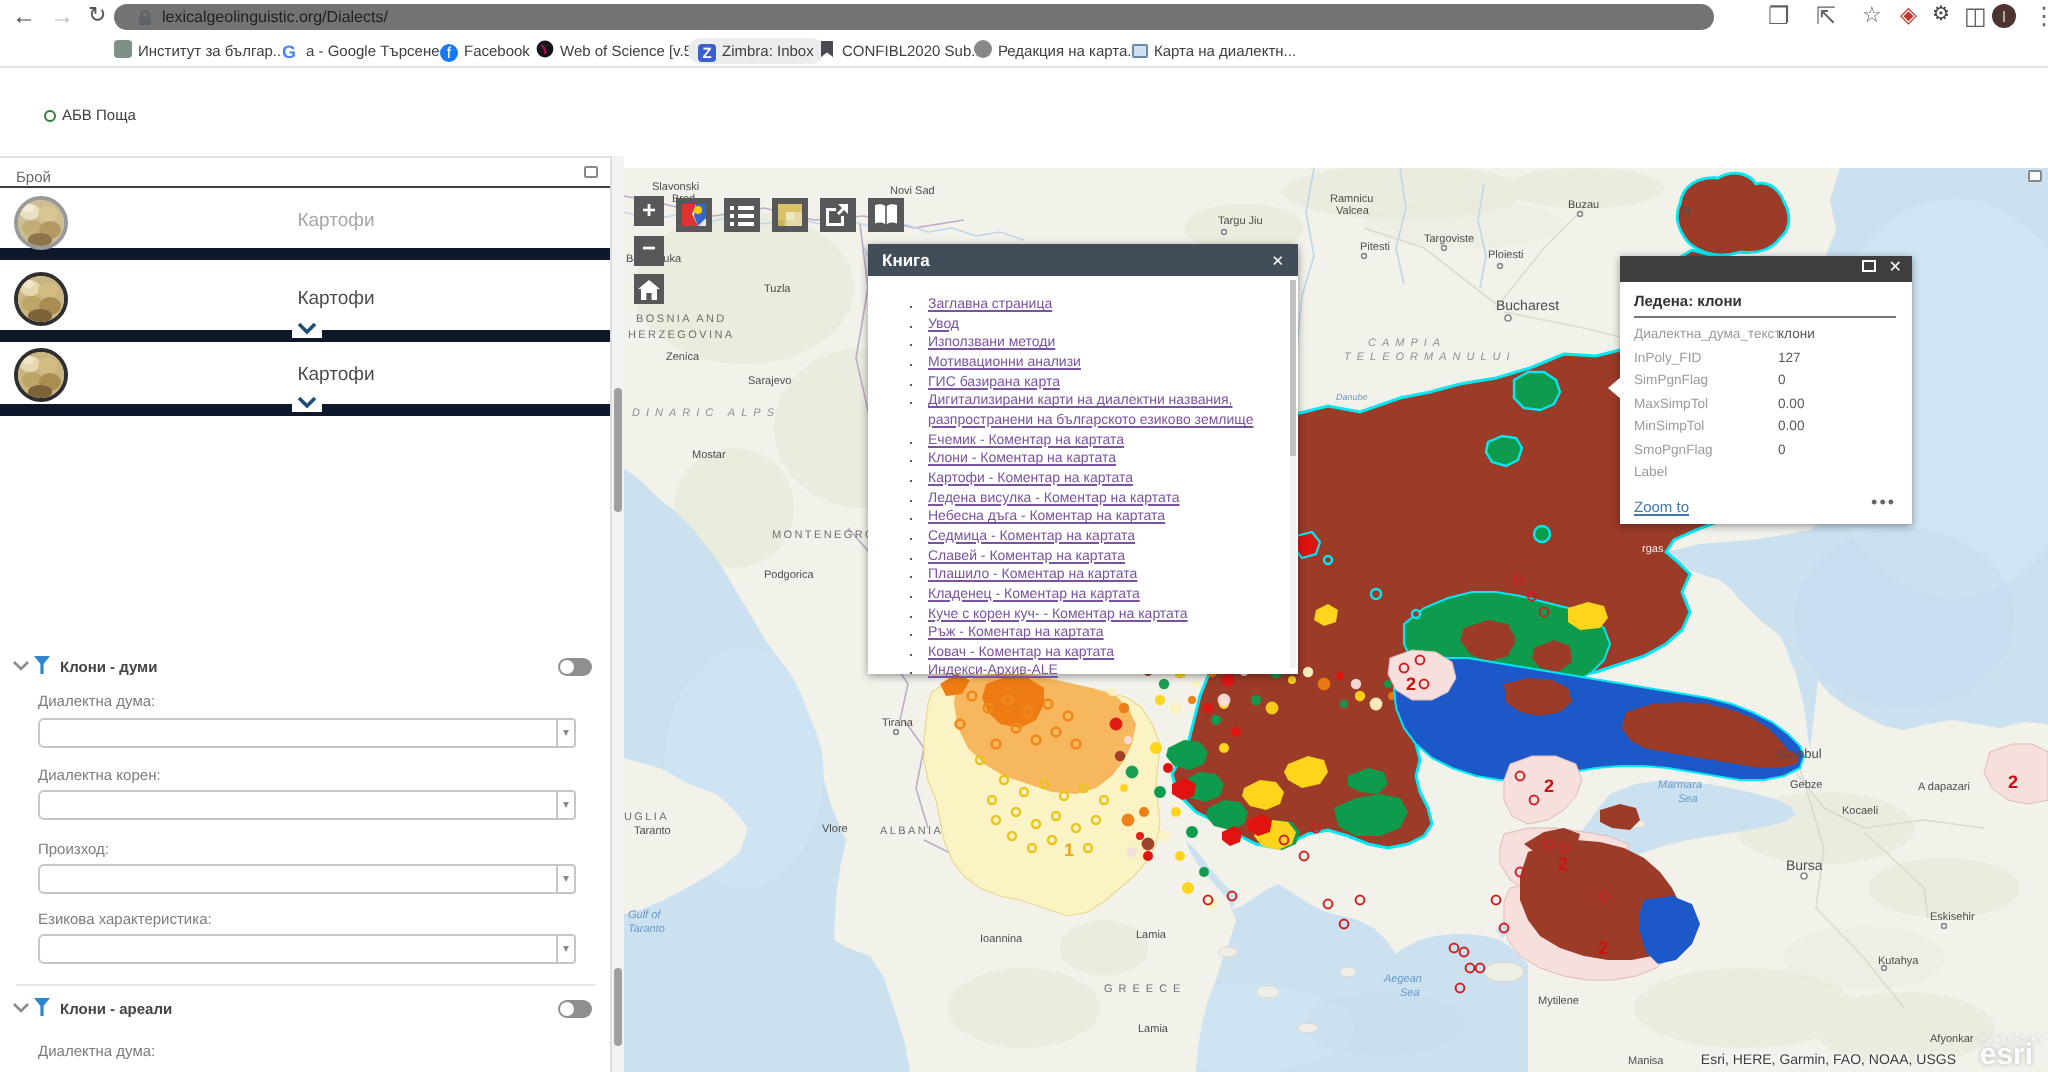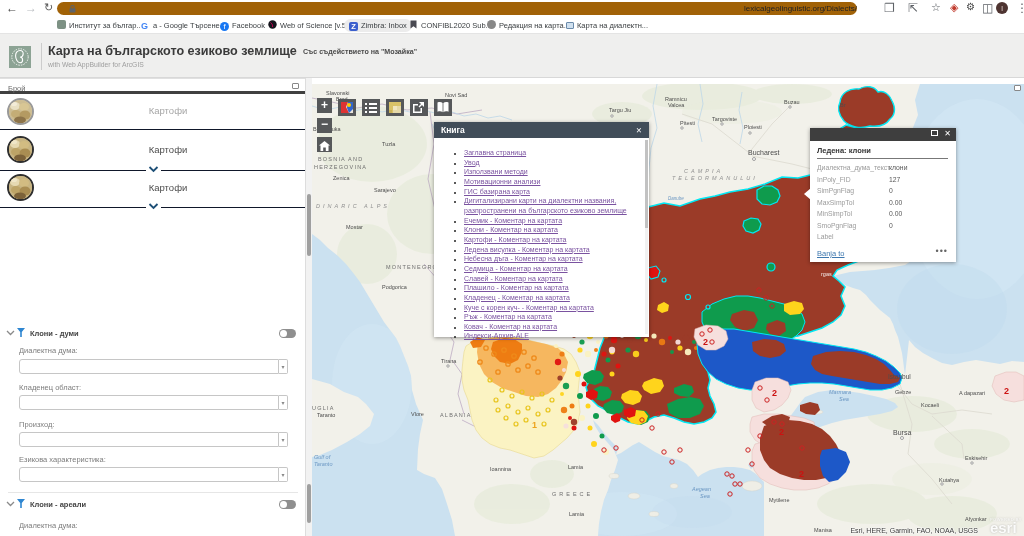--- a/index.html
+++ b/index.html
@@ -2,36 +2,36 @@
 <html><head>
 <meta charset="utf-8">
 <style>
 *{margin:0;padding:0;box-sizing:border-box;}
 html,body{width:1024px;height:536px;overflow:hidden;background:#fff;font-family:"Liberation Sans",sans-serif;}
 .abs{position:absolute;}
 #page{position:relative;width:1024px;height:536px;}
 
 #chrometop{position:absolute;left:0;top:0;width:1024px;height:17px;background:#fff;}
 .navic{position:absolute;top:1px;font-size:12px;color:#5f6368;}
-#omni{position:absolute;left:57px;top:2px;width:800px;height:13px;background:#a16207;border-radius:7px;color:#202124;font-size:8.5px;line-height:13px;text-align:right;}
+#omni{position:absolute;left:57px;top:2px;width:800px;height:13px;background:#737373;border-radius:7px;color:#202124;font-size:8.5px;line-height:13px;}
 #bmbar{position:absolute;left:0;top:17px;width:1024px;height:17px;background:#fff;border-bottom:1px solid #e4e4e4;}
 .bm{position:absolute;top:2px;height:13px;font-size:7.5px;color:#3c4043;line-height:13px;white-space:nowrap;}
 .bmico{display:inline-block;width:9px;height:9px;vertical-align:-1px;margin-right:3px;border-radius:2px;}
 
 #apphead{position:absolute;left:0;top:34px;width:1024px;height:44px;background:#efefee;border-bottom:1px solid #d8d8d8;}
 #logo{position:absolute;left:9px;top:12px;width:22px;height:22px;background:#8ca394;}
 #hdiv{position:absolute;left:41px;top:9px;width:1px;height:27px;background:#cccccc;}
 #htitle{position:absolute;left:48px;top:10px;font-size:12.6px;font-weight:bold;color:#3a3a3a;}
 #hsub{position:absolute;left:48px;top:27px;font-size:6.8px;color:#9e9e9e;}
 #hright{position:absolute;left:303px;top:14px;font-size:7.1px;font-weight:bold;color:#4a4a4a;}
 
 #sidebar{position:absolute;left:0;top:78px;width:312px;height:458px;background:#fff;}
-.pheader{position:absolute;left:0;width:305px;height:16px;background:#fff;border-bottom:3px solid #404040;font-size:7.5px;color:#6a6a6a;}
+.pheader{position:absolute;left:0;width:305px;height:16px;background:#fff;border-bottom:1px solid #404040;font-size:7.5px;color:#6a6a6a;}
 .popico{position:absolute;right:6px;top:4px;width:7px;height:6px;border:1px solid #888;border-radius:1px;}
-.brow{position:absolute;left:0;width:305px;border-bottom:1px solid #0f172a;}
+.brow{position:absolute;left:0;width:305px;border-bottom:6px solid #0f172a;}
 .avatar{position:absolute;left:7px;width:27px;height:27px;border-radius:50%;}
 .rowtxt{position:absolute;left:36px;width:264px;text-align:center;font-size:9.5px;}
 .chev{position:absolute;left:146px;width:15px;height:8px;text-align:center;color:#1d4f76;font-weight:bold;font-size:8px;line-height:7px;background:#fff;}
 .flabel{position:absolute;left:19px;font-size:7.5px;color:#7c7c7c;}
 .finput{position:absolute;left:19px;width:260px;height:15px;background:#fff;border:1px solid #c6c6c6;border-radius:3px 0 0 3px;}
 .fbtn{position:absolute;left:279px;width:9px;height:15px;background:#fff;border:1px solid #c6c6c6;border-left:none;border-radius:0 2px 2px 0;color:#8a8a8a;font-size:6px;text-align:center;line-height:14px;}
 .toggle{position:absolute;left:279px;width:17px;height:9px;background:#8f8f8f;border-radius:5px;}
 .toggle:before{content:"";position:absolute;left:1px;top:1px;width:7px;height:7px;border-radius:50%;background:#fff;}
 .filtico{position:absolute;left:17px;width:8px;height:9px;}
 .sectitle{position:absolute;left:30px;font-size:7.5px;font-weight:bold;color:#444;}
@@ -88,30 +88,20 @@
           <path d="M2.5 2.5 c1.5 1 2.5 3 2 4.5" stroke="#c05" stroke-width="1" fill="none"></path>
         </svg>Web of Science [v.5...</div>
   <div class="bm" style="left:344px;background:#ececec;border-radius:7px;padding:0 5px;"><span class="bmico" style="background:#3b5fcd;color:#fff;font-size:7.5px;text-align:center;line-height:9px;font-weight:bold;">Z</span>Zimbra: Inbox</div>
   <div class="bm" style="left:409px;"><svg class="bmico" style="border-radius:0;" width="9" height="9" viewBox="0 0 9 9">
           <path d="M1.5 0.5 h6 v8 l-3-2.2 -3 2.2 z" fill="#4a4a52"></path>
         </svg>CONFIBL2020 Sub...</div>
   <div class="bm" style="left:487px;"><span class="bmico" style="background:#888;border-radius:50%;"></span>Редакция на карта...</div>
   <div class="bm" style="left:566px;"><span class="bmico" style="background:#cfe0ef;border:1px solid #6a8aaa;width:8px;height:7px;border-radius:1px;"></span>Карта на диалектн...</div>
 </div>
 
-<div id="apphead">
-  <div id="logo"><svg width="22" height="22" viewBox="0 0 22 22">
-          <circle cx="11" cy="11" r="8.2" fill="none" stroke="#f2f5f2" stroke-width="1" stroke-dasharray="1.5 1.1"></circle>
-          <path d="M11.2 4.5 c-2.8 0 -4.6 2.2 -4.6 5.2 c0 3.6 2 7 4.4 7 c1.6 0 2.6-1.2 2.6-2.8 c0-1.5-1-2.6-2.4-2.6 c1.8-0.4 3-1.8 3-3.6 c0-1.9-1.3-3.2-3-3.2 z" fill="none" stroke="#fff" stroke-width="1.1"></path>
-        </svg></div>
-  <div id="hdiv"></div>
-  <div id="htitle">Карта на българското езиково землище</div>
-  <div id="hsub">with Web AppBuilder for ArcGIS</div>
-  <div id="hright">Със съдействието на "Мозайка"</div>
-</div>
 
 <div id="sidebar">
   <div class="pheader" style="top:0;border-top:1px solid #e0e0e0;">
         <span style="position:absolute;left:8px;top:5px;">Брой</span>
         <span class="popico"></span>
       </div>
   <div class="brow" style="top:16px;height:36px;">
     <div class="avatar" style="top:4px;border:2px solid #999;background:#ddd0ae;overflow:hidden;"><svg width="23" height="23" viewBox="0 0 23 23">
             <rect width="23" height="23" fill="#cdbd93"></rect>
             <ellipse cx="6" cy="6" rx="5" ry="4" fill="#e9e0c4"></ellipse>
@@ -157,21 +147,21 @@
         <path d="M1 1 L4.5 4.5 L8 1" fill="none" stroke="#8a8a8a" stroke-width="1.3"></path>
       </svg>
   <svg class="filtico" style="top:250px;" viewBox="0 0 8 9">
         <path d="M0 0 H8 L4.8 4 V9 L3.2 9 V4 Z" fill="#2e86d1"></path>
       </svg>
   <div class="sectitle" style="top:251px;">Клони - думи</div>
   <div class="toggle" style="top:251px;"></div>
   <div class="flabel" style="top:268px;">Диалектна дума:</div>
   <div class="finput" style="top:281px;"></div>
       <div class="fbtn" style="top:281px;">▾</div>
-  <div class="flabel" style="top:305px;">Кладенец област:</div>
+  <div class="flabel" style="top:305px;">Диалектна корен:</div>
   <div class="finput" style="top:317px;"></div>
       <div class="fbtn" style="top:317px;">▾</div>
   <div class="flabel" style="top:342px;">Произход:</div>
   <div class="finput" style="top:354px;"></div>
       <div class="fbtn" style="top:354px;">▾</div>
   <div class="flabel" style="top:377px;">Езикова характеристика:</div>
   <div class="finput" style="top:389px;"></div>
       <div class="fbtn" style="top:389px;">▾</div>
   <div class="abs" style="left:8px;top:414px;width:290px;border-top:1px solid #e6e6e6;"></div>
   <svg class="abs" style="left:6px;top:423px;" width="9" height="6" viewBox="0 0 9 6">
@@ -622,21 +612,21 @@
   <div style="position:absolute;left:-6px;top:60px;width:0;height:0;border-top:6px solid transparent;border-bottom:6px solid transparent;border-right:7px solid #fff;"></div>
   <div class="arow" style="top:18px;font-weight:bold;color:#333;font-size:7.5px;">Ледена: клони</div>
   <div class="abs" style="left:7px;top:30px;width:131px;border-top:1px solid #777;"></div>
   <div class="arow" style="top:36px;">Диалектна_дума_текст<b>клони</b></div>
   <div class="arow" style="top:48px;">InPoly_FID<b>127</b></div>
   <div class="arow" style="top:59px;">SimPgnFlag<b>0</b></div>
   <div class="arow" style="top:71px;">MaxSimpTol<b>0.00</b></div>
   <div class="arow" style="top:82px;">MinSimpTol<b>0.00</b></div>
   <div class="arow" style="top:94px;">SmoPgnFlag<b>0</b></div>
   <div class="arow" style="top:105px;">Label</div>
-  <div class="abs" style="left:7px;top:121px;font-size:7.5px;color:#3e78af;text-decoration:underline;">Banja to</div>
+  <div class="abs" style="left:7px;top:121px;font-size:7.5px;color:#3e78af;text-decoration:underline;">Zoom to</div>
   <div class="abs" style="right:8px;top:118px;font-size:9px;color:#666;letter-spacing:1px;">•••</div>
 </div>
 
 <div class="abs" style="right:3px;top:7px;width:7px;height:6px;border:1px solid #888;border-radius:1px;background:#fff;"></div>
 
 <div id="attr">Esri, HERE, Garmin, FAO, NOAA, USGS</div>
 <div id="esri">
         <div style="font-size:4px;letter-spacing:0.5px;">POWERED BY</div>
         <div style="font-size:15px;font-weight:bold;margin-top:-3px;">esri</div>
       </div>

